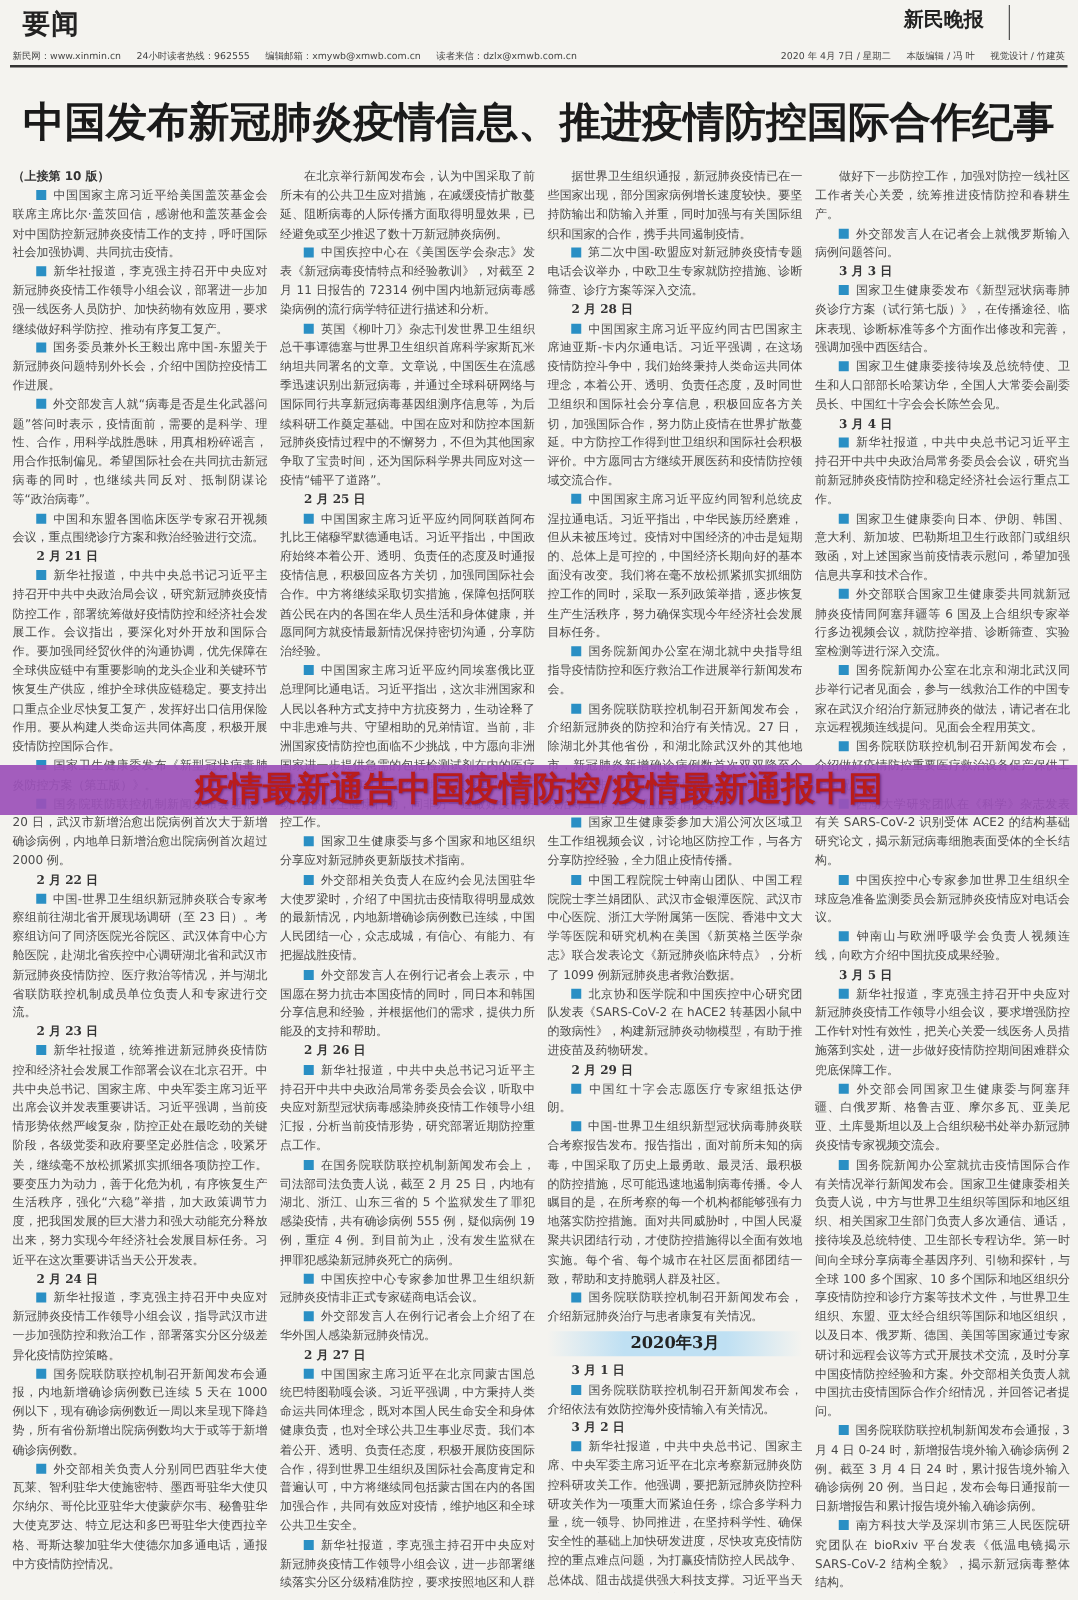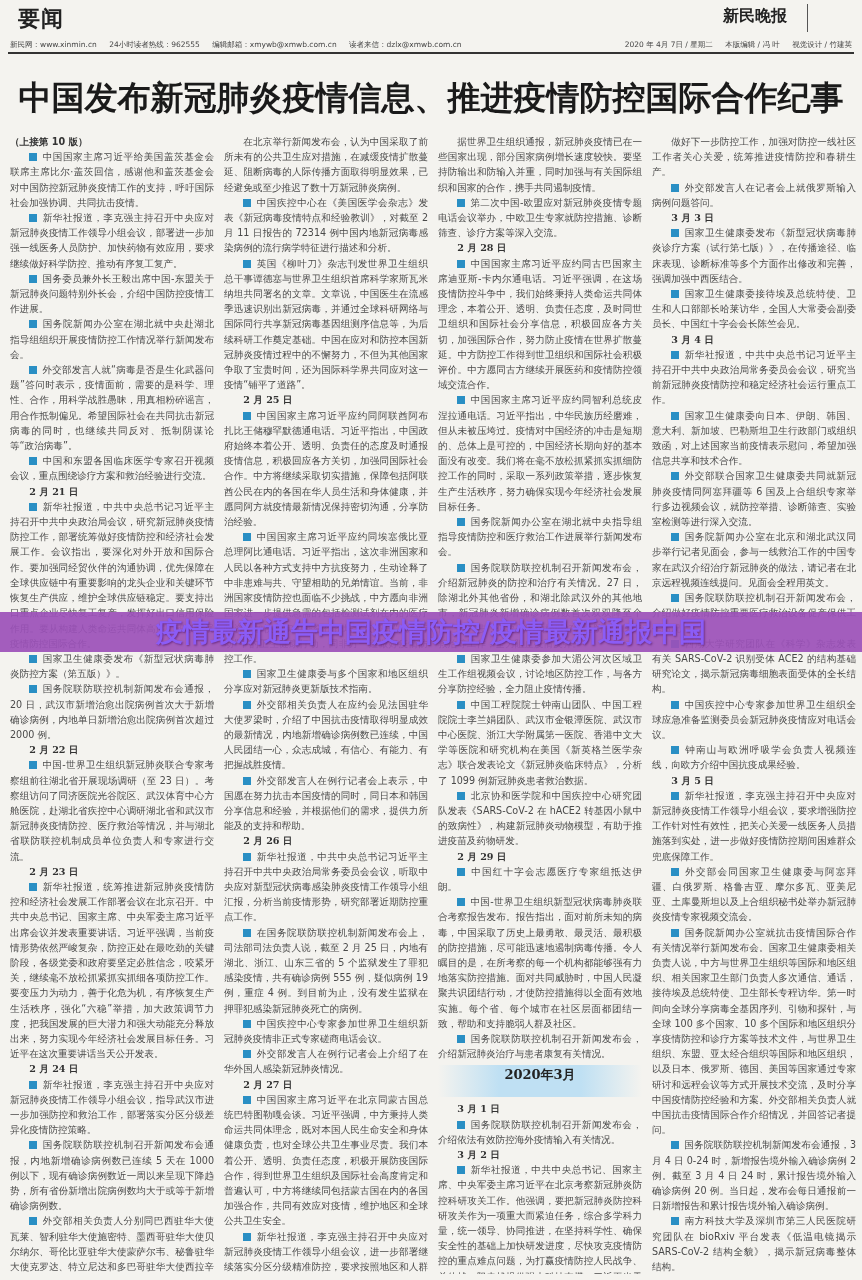--- a/index.html
+++ b/index.html
@@ -18,24 +18,24 @@
   .rule { position: absolute; left: 8px; top: 52px; width: 846px; height: 2px; background: #333; }
 
   .headline { position: absolute; left: 0; top: 76px; width: 862px; text-align: center; font-size: 33px; font-weight: bold; color: #1a1a1a; letter-spacing: 0px; font-family: "DejaVu Sans", sans-serif; }
 
   .columns { position: absolute; left: 10px; top: 134px; width: 846px; height: 1140px; display: flex; gap: 10px; overflow: hidden; }
   .col { width: 204px; font-size: 9.6px; line-height: 15.2px; color: #4a4a4a; text-align: justify; overflow: hidden; }
   .col p { text-indent: 2em; }
   .col .cont { text-indent: 0; font-weight: bold; color: #333; }
   .col .date { text-indent: 2em; font-weight: bold; color: #333; font-family: "DejaVu Serif", serif; }
   .bullet { display: inline-block; width: 8px; height: 8px; background: #2a8fc4; margin-right: 5px; vertical-align: -1px; }
-  .month-banner { margin: 4px 0 4px 0; height: 32px; text-align: center; font-size: 13px; font-weight: bold; font-family: "DejaVu Serif", serif; color: #222; background: linear-gradient(to right, rgba(190,220,240,0), #bfe0f3 30%, #bfe0f3 70%, rgba(190,220,240,0)); line-height: 20px; text-indent: 0; }
+  .month-banner { margin: 4px 0 4px 0; height: 20px; text-align: center; font-size: 13px; font-weight: bold; font-family: "DejaVu Serif", serif; color: #222; background: linear-gradient(to right, rgba(190,220,240,0), #bfe0f3 30%, #bfe0f3 70%, rgba(190,220,240,0)); line-height: 20px; text-indent: 0; }
 
   .overlay-banner { position: absolute; left: 0; top: 612px; width: 862px; height: 40px; background: rgba(155, 80, 185, 0.92); }
-  .overlay-text { position: absolute; left: 0; top: 612px; width: 862px; height: 40px; text-align: center; line-height: 40px; font-size: 27px; font-weight: bold; color: #8b5cf6; letter-spacing: 0px; text-shadow: 1px 1px 2px rgba(60,0,80,0.5); }
+  .overlay-text { position: absolute; left: 0; top: 612px; width: 862px; height: 40px; text-align: center; line-height: 40px; font-size: 27px; font-weight: bold; color: #b91c1c; letter-spacing: 0px; text-shadow: 1px 1px 2px rgba(60,0,80,0.5); }
 </style>
 </head>
 <body>
 
 <div class="masthead">
   <div class="section-name">要闻</div>
   <div class="paper-name">新民晚报</div>
   <div class="page-sep"></div>
   <div class="page-num">11</div>
   <div class="info-line">
@@ -53,21 +53,20 @@
 </div>
 
 <h1 class="headline">中国发布新冠肺炎疫情信息、推进疫情防控国际合作纪事</h1>
 
 <div class="columns">
   <div class="col" id="col1">
       <p class="cont"><span>（上接第 10 版）</span></p>
       <p><span class="bullet"></span><span>中国国家主席习近平给美国盖茨基金会联席主席比尔·盖茨回信，感谢他和盖茨基金会对中国防控新冠肺炎疫情工作的支持，呼吁国际社会加强协调、共同抗击疫情。</span></p>
       <p><span class="bullet"></span><span>新华社报道，李克强主持召开中央应对新冠肺炎疫情工作领导小组会议，部署进一步加强一线医务人员防护、加快药物有效应用，要求继续做好科学防控、推动有序复工复产。</span></p>
       <p><span class="bullet"></span><span>国务委员兼外长王毅出席中国-东盟关于新冠肺炎问题特别外长会，介绍中国防控疫情工作进展。</span></p>
-      <p><span class="bullet"></span><span>国务院新闻办公室在湖北就中央赴湖北指导组组织开展疫情防控工作情况举行新闻发布会。</span></p>
       <p><span class="bullet"></span><span>外交部发言人就“病毒是否是生化武器问题”答问时表示，疫情面前，需要的是科学、理性、合作，用科学战胜愚昧，用真相粉碎谣言，用合作抵制偏见。希望国际社会在共同抗击新冠病毒的同时，也继续共同反对、抵制阴谋论等“政治病毒”。</span></p>
       <p><span class="bullet"></span><span>中国和东盟各国临床医学专家召开视频会议，重点围绕诊疗方案和救治经验进行交流。</span></p>
       <p class="date"><span>2 月 21 日</span></p>
       <p><span class="bullet"></span><span>新华社报道，中共中央总书记习近平主持召开中共中央政治局会议，研究新冠肺炎疫情防控工作，部署统筹做好疫情防控和经济社会发展工作。会议指出，要深化对外开放和国际合作。要加强同经贸伙伴的沟通协调，优先保障在全球供应链中有重要影响的龙头企业和关键环节恢复生产供应，维护全球供应链稳定。要支持出口重点企业尽快复工复产，发挥好出口信用保险作用。要从构建人类命运共同体高度，积极开展疫情防控国际合作。</span></p>
       <p><span class="bullet"></span><span>国家卫生健康委发布《新型冠状病毒肺炎防控方案（第五版）》。</span></p>
       <p><span class="bullet"></span><span>国务院联防联控机制新闻发布会通报，20 日，武汉市新增治愈出院病例首次大于新增确诊病例，内地单日新增治愈出院病例首次超过 2000 例。</span></p>
       <p class="date"><span>2 月 22 日</span></p>
       <p><span class="bullet"></span><span>中国-世界卫生组织新冠肺炎联合专家考察组前往湖北省开展现场调研（至 23 日）。考察组访问了同济医院光谷院区、武汉体育中心方舱医院，赴湖北省疾控中心调研湖北省和武汉市新冠肺炎疫情防控、医疗救治等情况，并与湖北省联防联控机制成员单位负责人和专家进行交流。</span></p>
       <p class="date"><span>2 月 23 日</span></p>
       <p><span class="bullet"></span><span>新华社报道，统筹推进新冠肺炎疫情防控和经济社会发展工作部署会议在北京召开。中共中央总书记、国家主席、中央军委主席习近平出席会议并发表重要讲话。习近平强调，当前疫情形势依然严峻复杂，防控正处在最吃劲的关键阶段，各级党委和政府要坚定必胜信念，咬紧牙关，继续毫不放松抓紧抓实抓细各项防控工作。要变压力为动力，善于化危为机，有序恢复生产生活秩序，强化“六稳”举措，加大政策调节力度，把我国发展的巨大潜力和强大动能充分释放出来，努力实现今年经济社会发展目标任务。习近平在这次重要讲话当天公开发表。</span></p>

